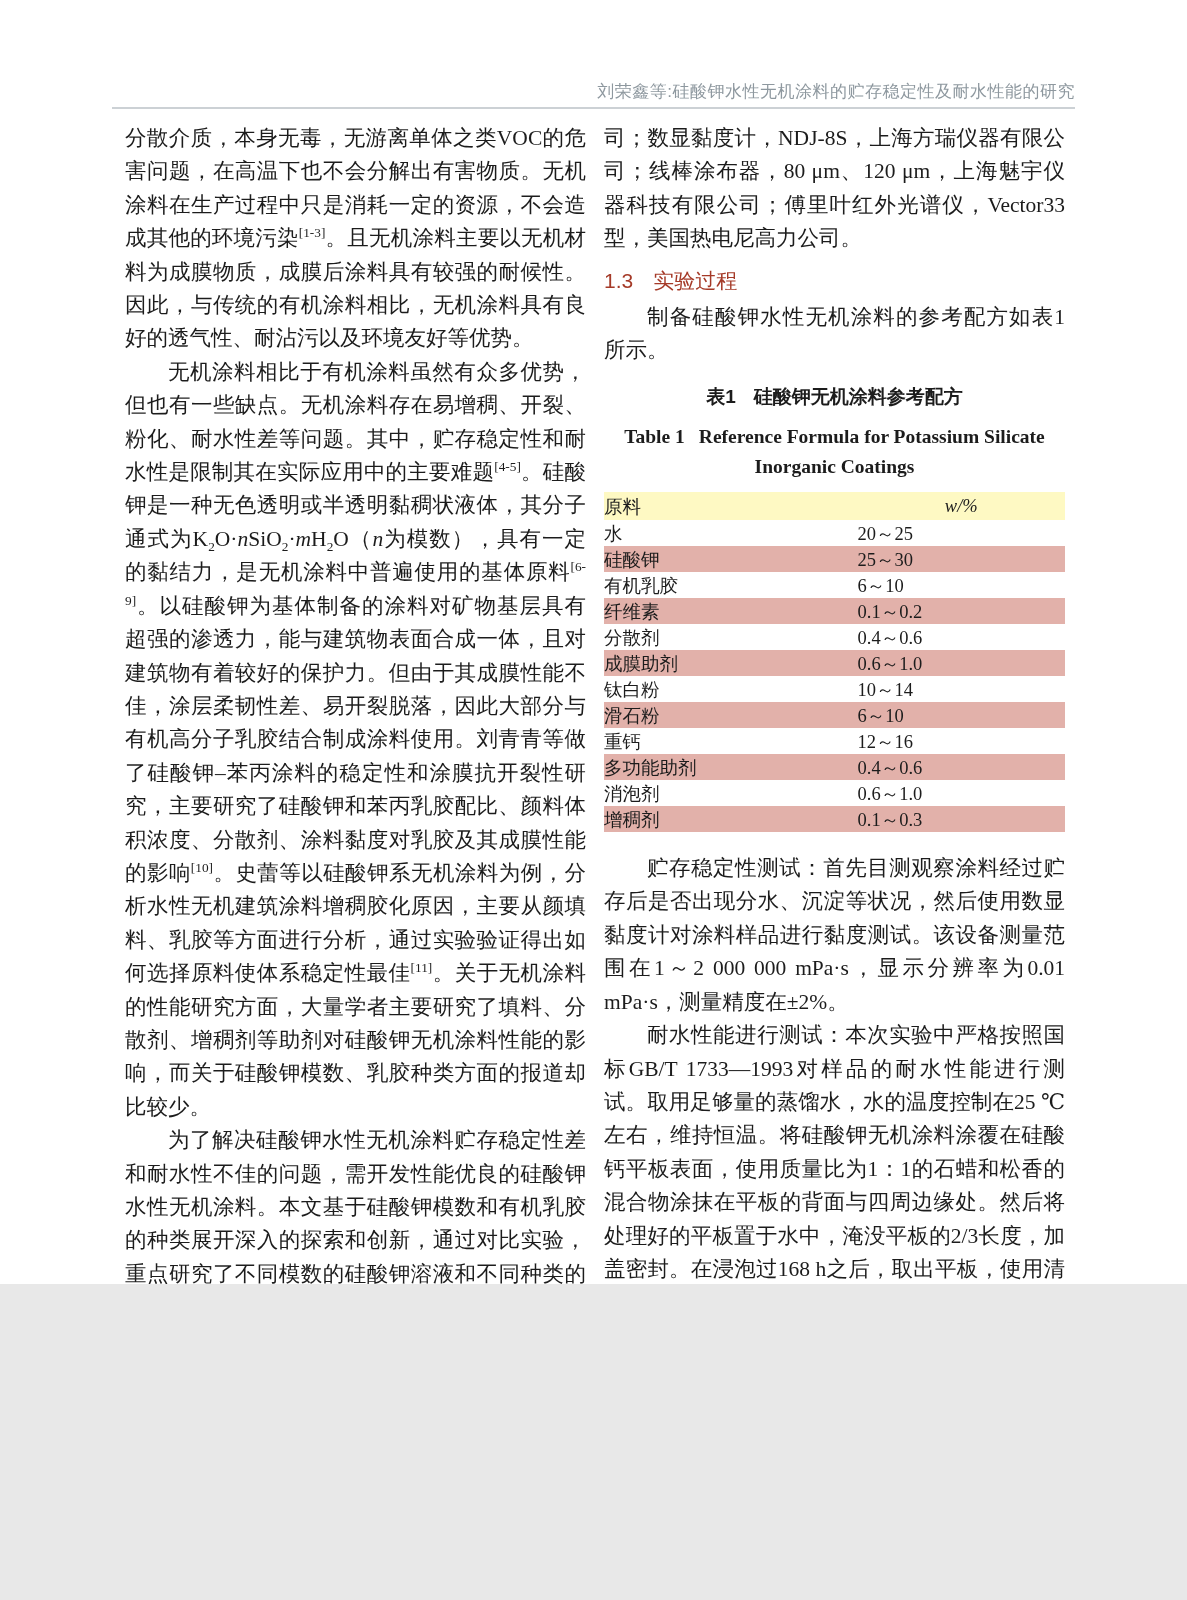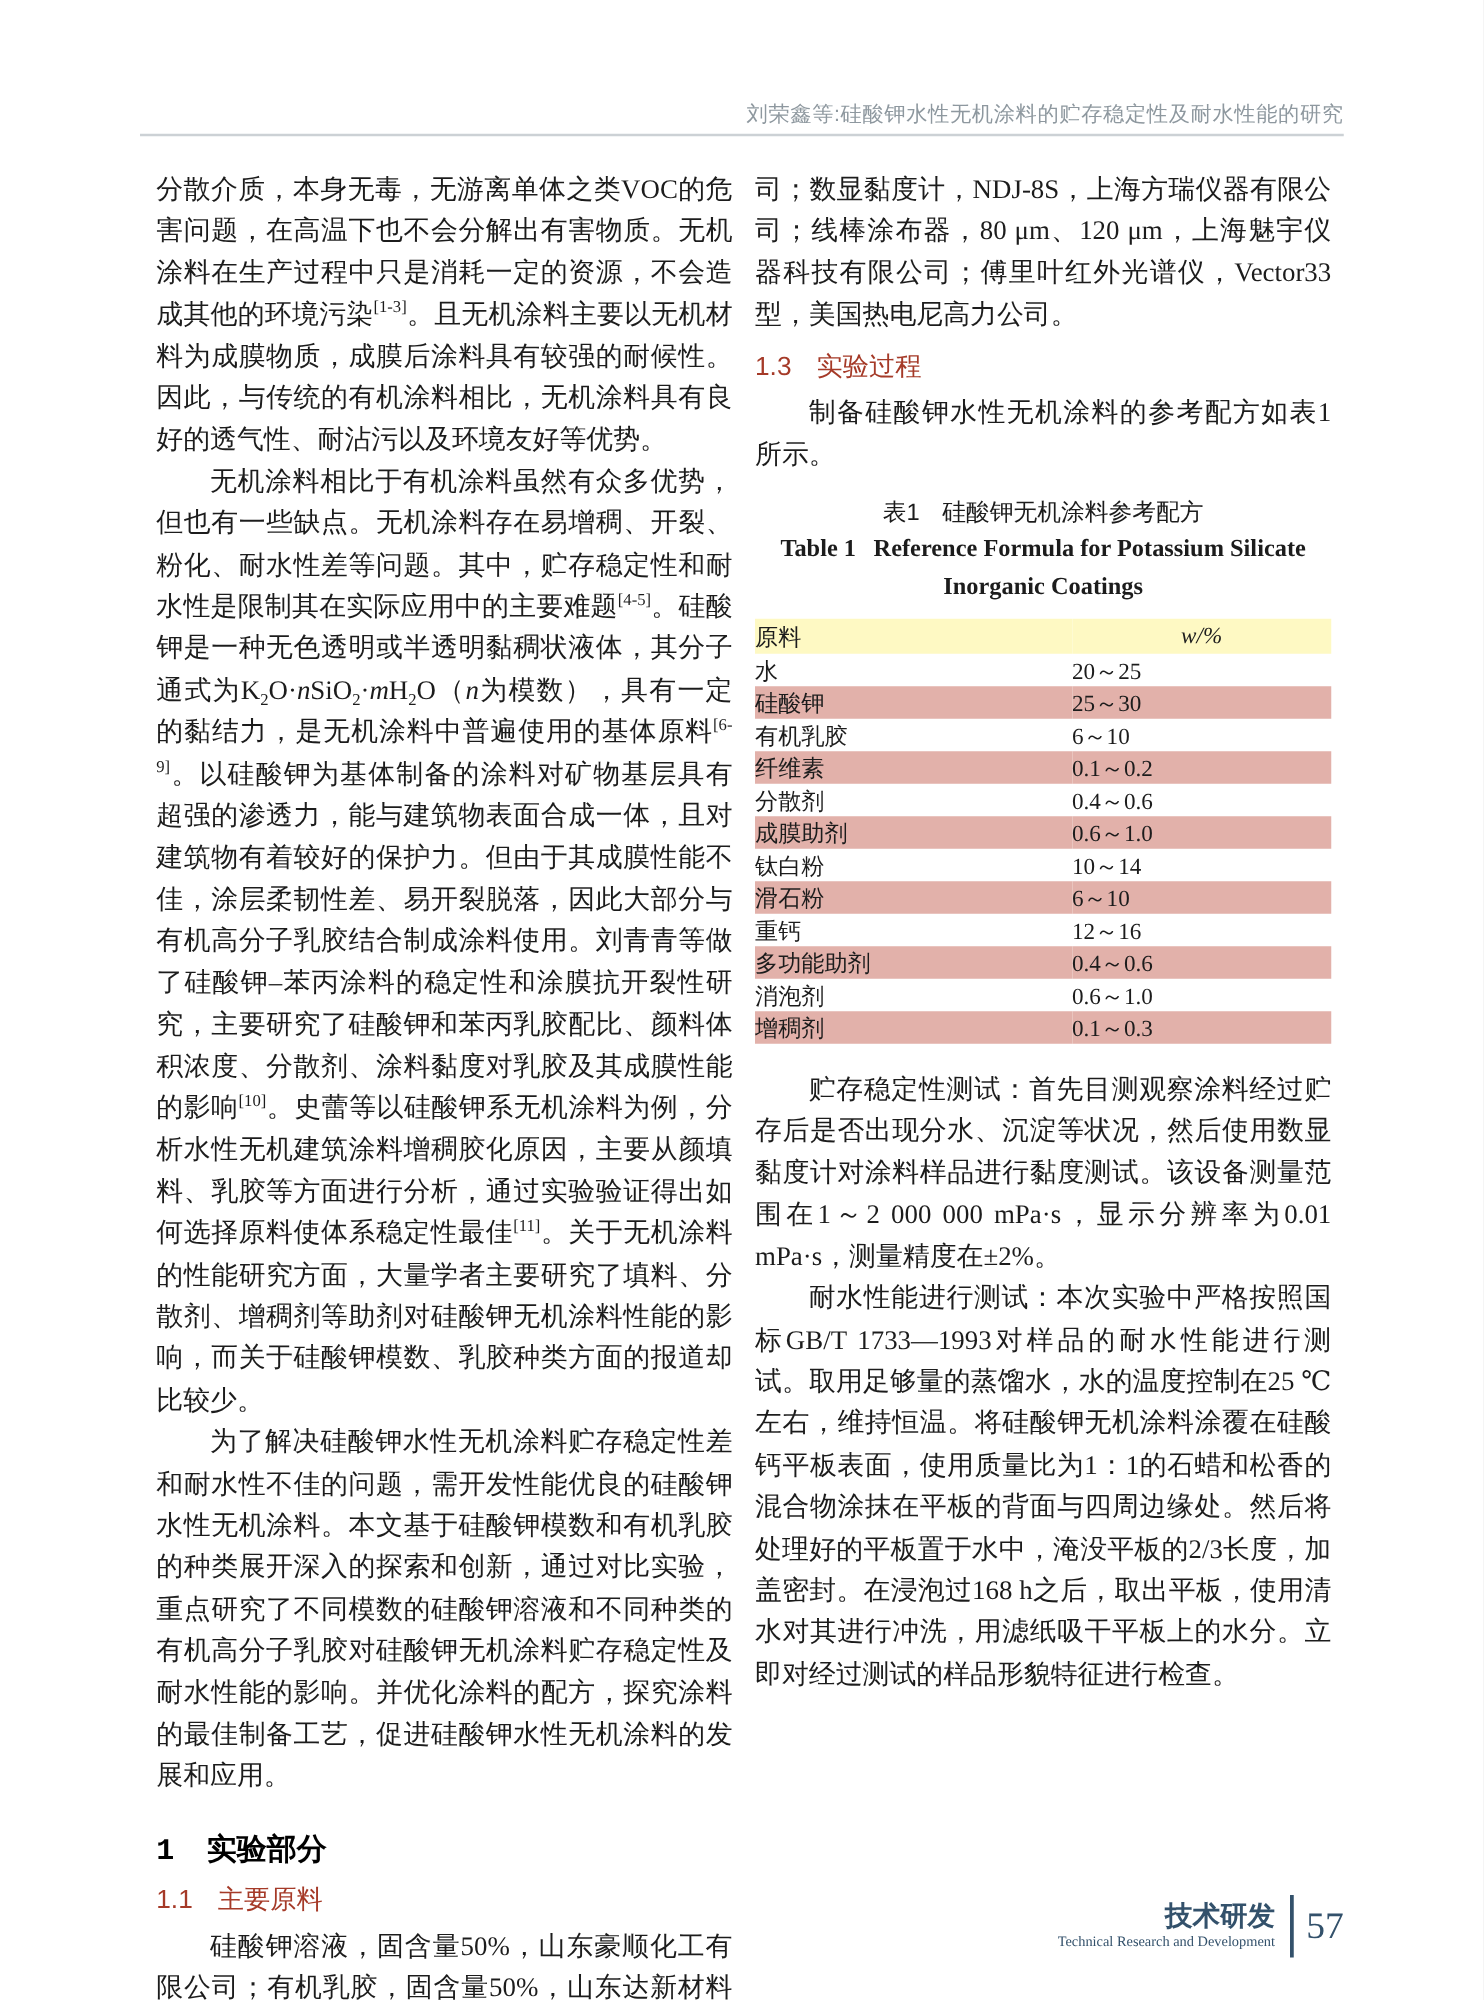--- a/index.html
+++ b/index.html
@@ -1,17 +1,17 @@
 <!DOCTYPE html>
 <html><head>
 <meta charset="utf-8">
 <style>
   html,body{margin:0;padding:0;background:#e8e8e8;}
   .page{
-    position:relative;width:1187px;height:1600px;background:#ffffff;
+    position:relative;width:1187px;height:1284px;background:#ffffff;
     margin:0 auto;overflow:hidden;
     font-family:"Liberation Serif","DejaVu Serif",serif;color:#1c1c1c;
   }
   
   .running-header{
     position:absolute;top:80px;left:112px;width:963px;text-align:right;
     font-family:"Liberation Sans","DejaVu Sans",sans-serif;
     font-size:17px;color:#8e989f;letter-spacing:0.5px;
   }
   .header-rule{
@@ -21,42 +21,42 @@
   .columns{
     position:absolute;top:122px;left:125px;width:940px;
     display:flex;gap:18px;align-items:flex-start;
   }
   .col{width:461px;}
   .para{
     margin:0;text-align:justify;
     font-size:21.5px;line-height:33.4px;
     text-indent:2em;
   }
-  .no-indent{text-indent:0;margin-top:13px;}
+  .no-indent{text-indent:0;}
   sup{font-size:0.62em;line-height:0;vertical-align:super;}
   sub{font-size:0.62em;line-height:0;vertical-align:sub;}
   i{font-style:italic;}
   
   .h-main{
     margin:30px 0 12px 0;
     font-family:Liberation Mono, monospace;
     font-size:24px;font-weight:bold;color:#000000;line-height:1.15;
   }
   .h-main .h-num{margin-right:26px;}
   .h-sub{
     margin:12px 0 8px 0;
     font-family:"Liberation Sans","DejaVu Sans",sans-serif;
     font-size:21px;font-weight:normal;color:#a53a28;line-height:1.2;
   }
   .h-sub .h-num{margin-right:20px;}
   
   .table-block{margin:16px 0 20px 0;}
   .tbl-caption-cn{
     text-align:center;font-family:"Liberation Sans","DejaVu Sans",sans-serif;
-    font-weight:normal;font-size:19px;color:#1c1c1c;margin-bottom:2px;
+    font-weight:bold;font-size:19px;color:#1c1c1c;margin-bottom:12px;
   }
   .tbl-caption-cn .cap-label{margin-right:18px;}
   .tbl-caption-en{
     text-align:center;font-weight:bold;font-size:19.5px;line-height:1.55;
     margin:0 auto 10px auto;width:440px;
   }
   .tbl-caption-en .cap-label{margin-right:14px;}
   table.formula{
     width:100%;border-collapse:collapse;font-size:18.5px;
   }

